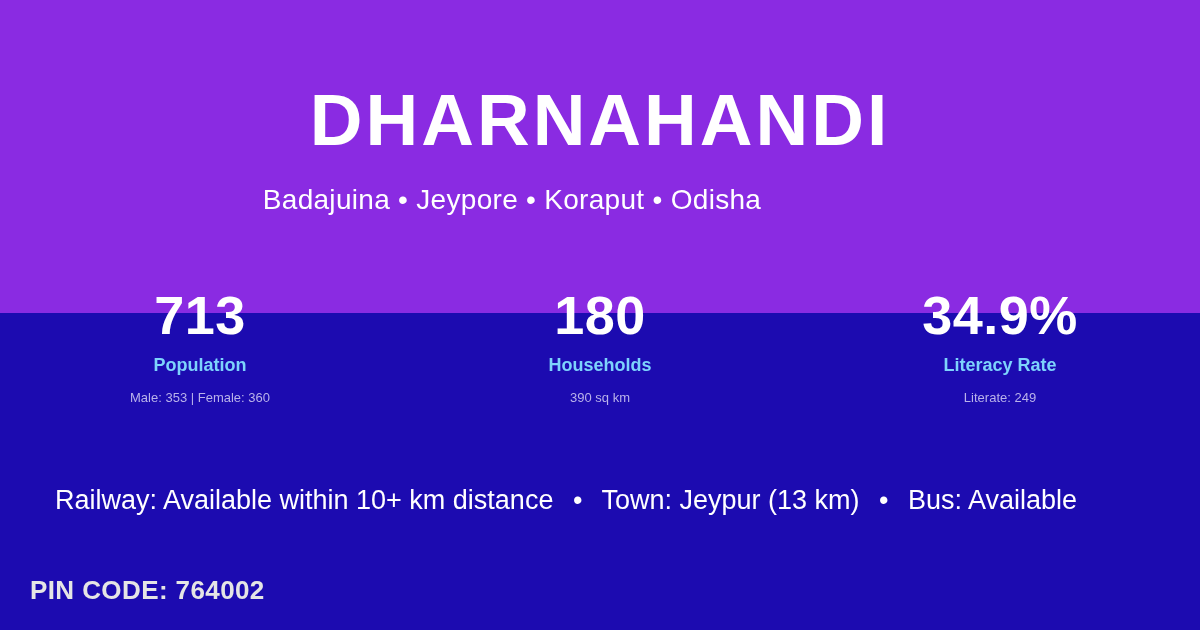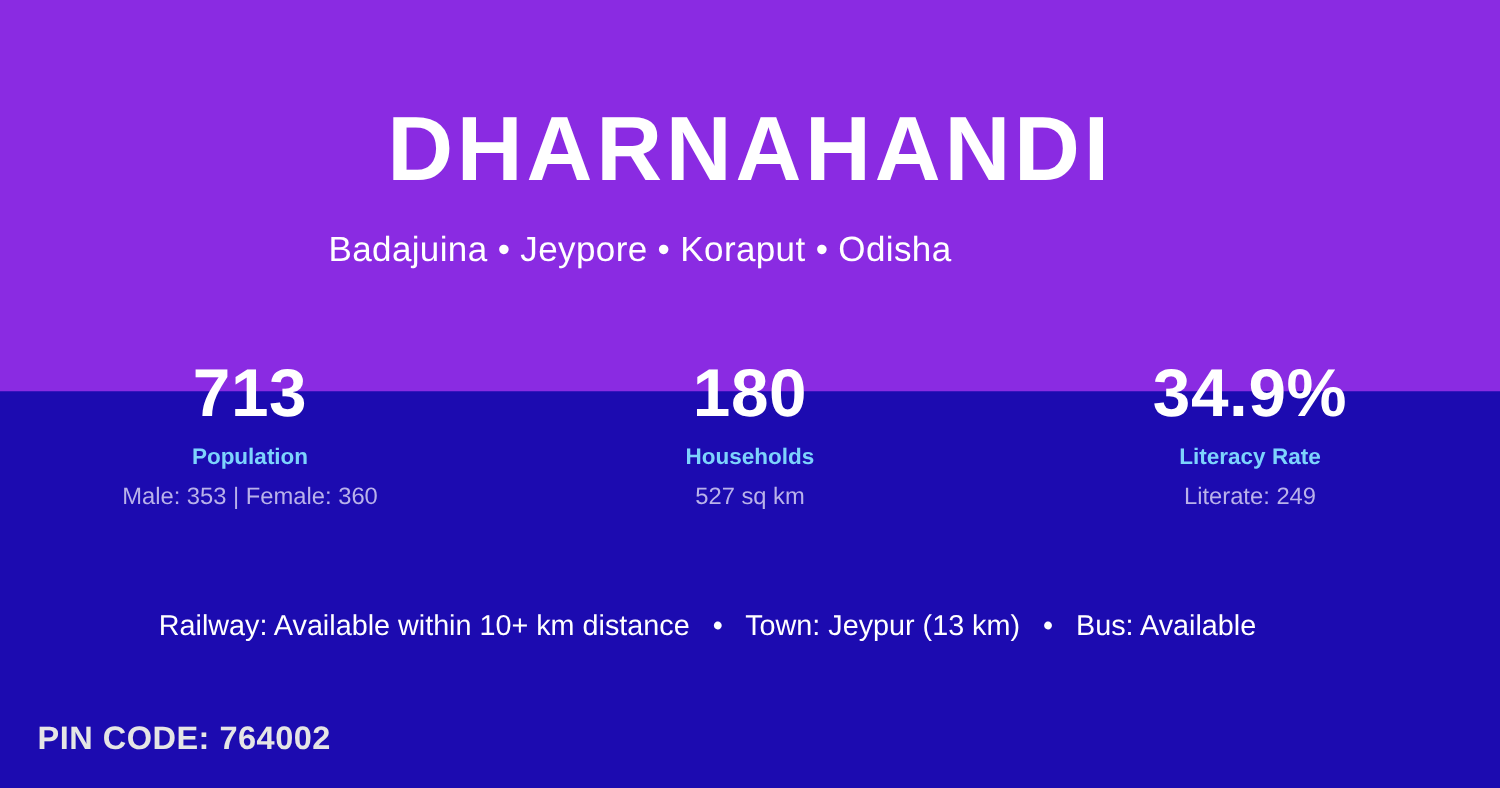--- a/index.html
+++ b/index.html
@@ -83,34 +83,34 @@
   }
   .stat-label {
     margin-top: 4px;
     font-size: 18px;
     font-weight: bold;
     color: #7dd3fc;
     line-height: 30px;
   }
   .stat-sub {
     margin-top: 7px;
-    font-size: 19px;
+    font-size: 13px;
     font-weight: normal;
     color: #b9b2ea;
     line-height: 22px;
   }
 
   
   .amenities {
     position: absolute;
     top: 485px;
     left: 0;
     width: 1132px;
     text-align: center;
-    font-size: 23px;
+    font-size: 27px;
     color: #ffffff;
     line-height: 30px;
     white-space: nowrap;
   }
   .amenities .sep {
     display: inline-block;
     padding: 0 12px;
     color: #ffffff;
   }
 
@@ -152,21 +152,21 @@
 
     <div class="stat-col">
       <div class="stat-value">713</div>
       <div class="stat-label">Population</div>
       <div class="stat-sub">Male: 353 | Female: 360</div>
     </div>
 
     <div class="stat-col">
       <div class="stat-value">180</div>
       <div class="stat-label">Households</div>
-      <div class="stat-sub">527 sq km</div>
+      <div class="stat-sub">390 sq km</div>
     </div>
 
     <div class="stat-col">
       <div class="stat-value">34.9%</div>
       <div class="stat-label">Literacy Rate</div>
       <div class="stat-sub">Literate: 249</div>
     </div>
 
   </div>
 

